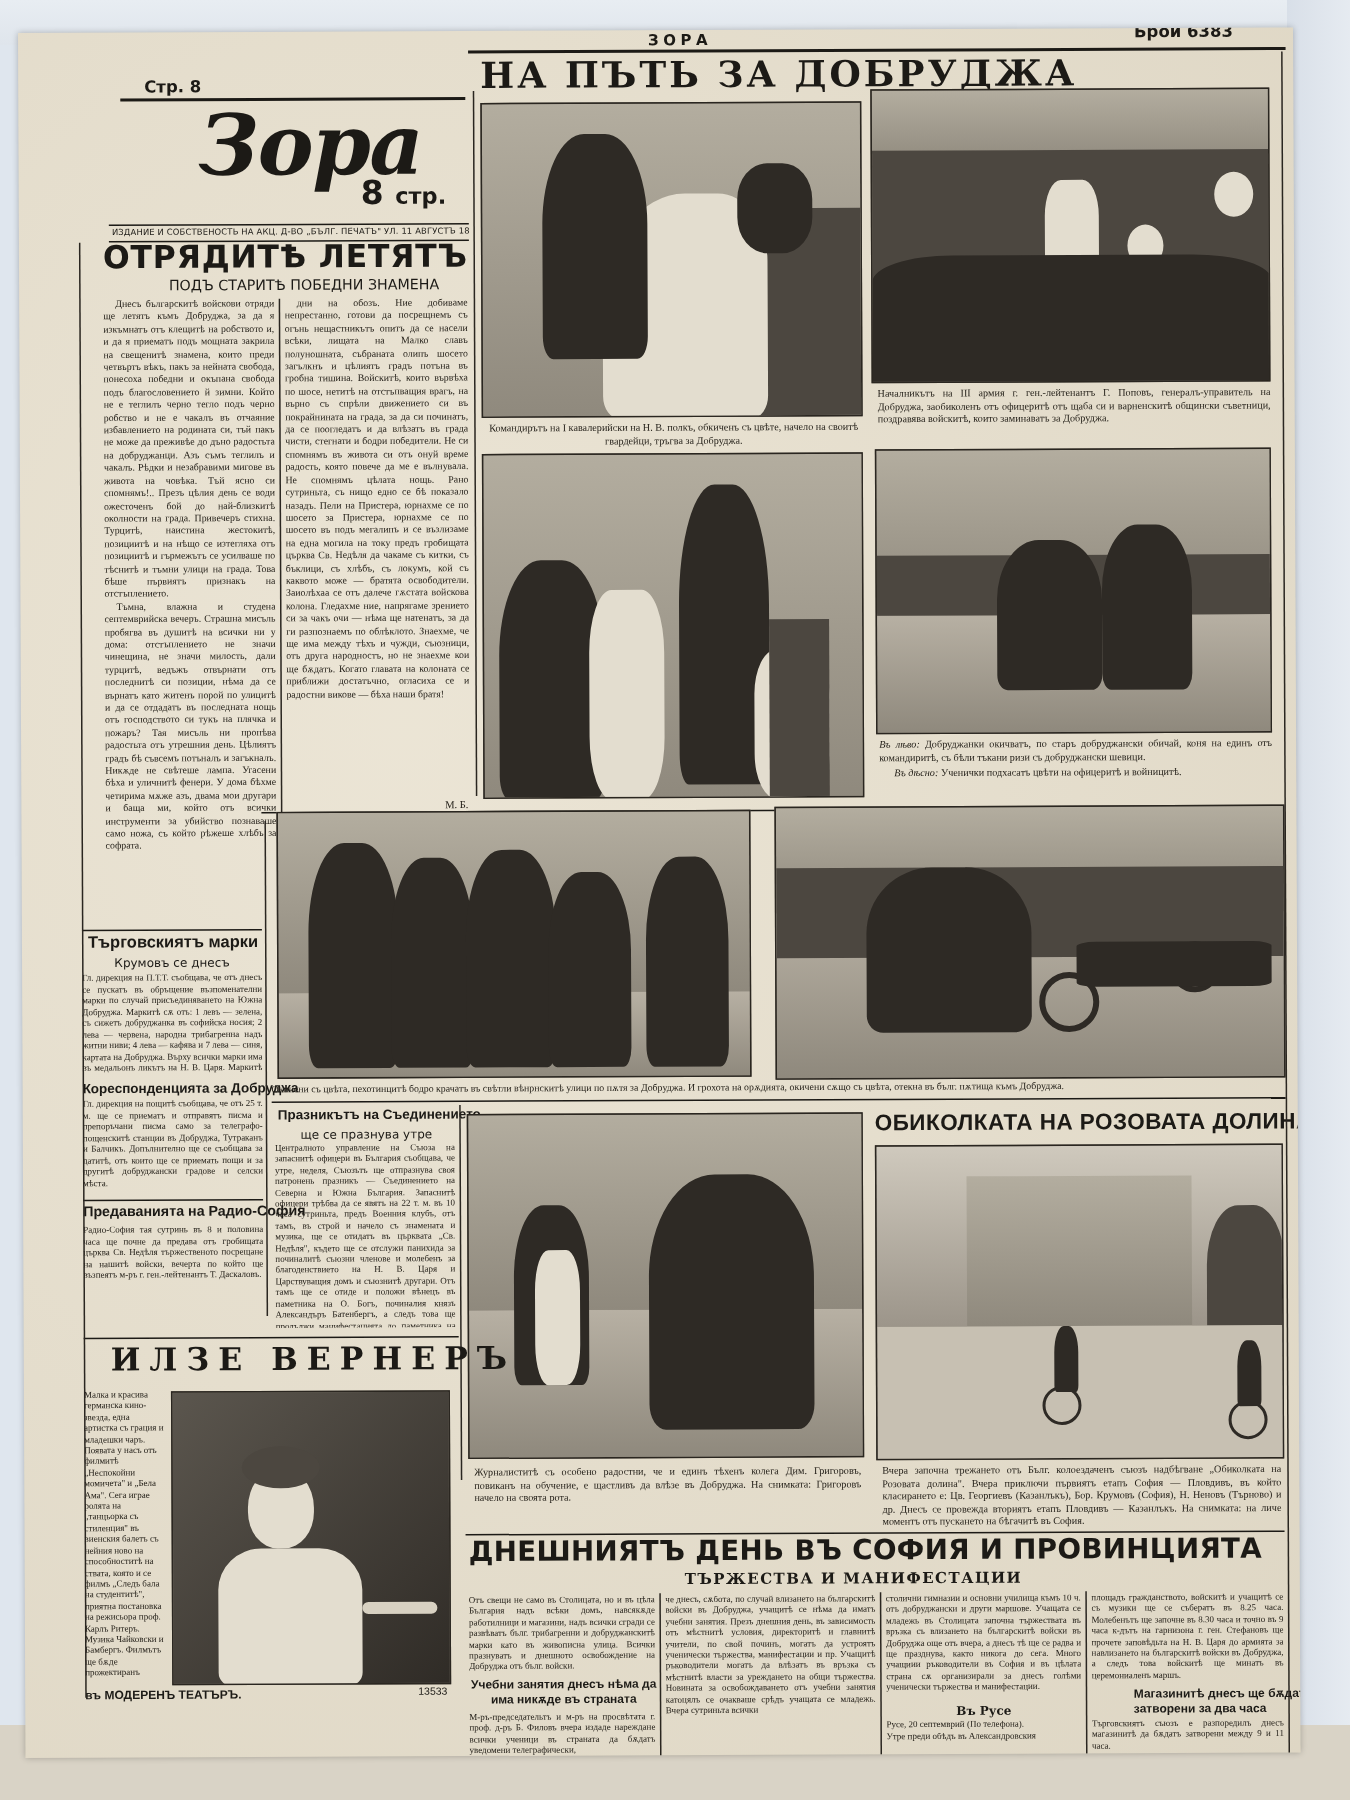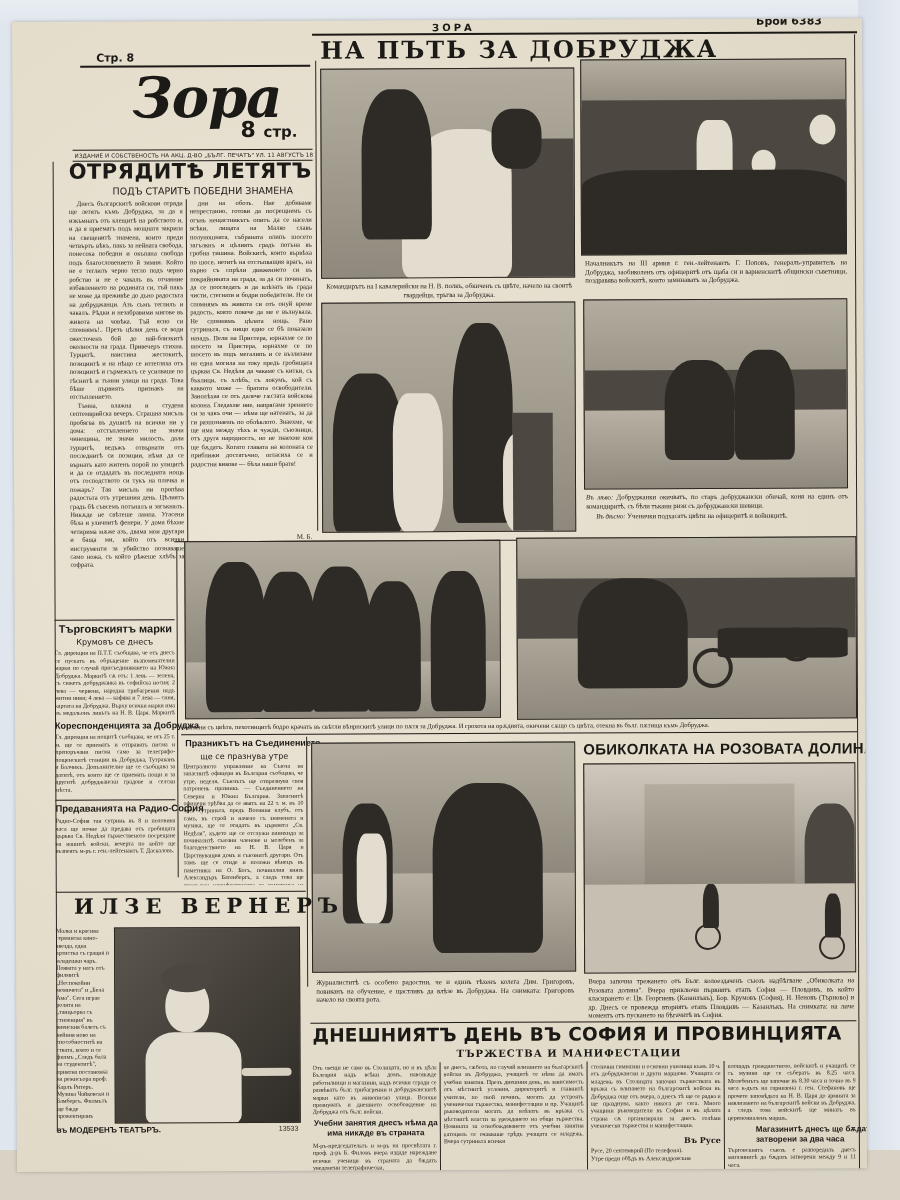--- a/index.html
+++ b/index.html
@@ -257,21 +257,21 @@
 
   <div class="abs text" style="left:296px; top:1044px; width:124px; height:52px; font-size:6px; line-height:7.4px;">Отъ свещи не само въ Столицата, но и въ цѣла България надъ всѣки домъ, навсякѫде работилници и магазини, надъ всички сгради се развѣватъ бълг. трибагренни и добруджанскитѣ марки като въ живописна улица. Всички празнуватъ и днешното освобождение на Добруджа отъ бълг. войски.</div>
   <div class="abs cond-head" style="left:296px; top:1098px; width:126px; font-size:8px; white-space:normal; text-align:center; line-height:10px;">Учебни занятия днесъ нѣма да има никѫде въ страната</div>
   <div class="abs text" style="left:296px; top:1122px; width:124px; height:30px; font-size:6px; line-height:7.4px;">М-ръ-председательтъ и м-ръ на просвѣтата г. проф. д-ръ Б. Филовъ вчера издаде нареждане всички ученици въ страната да бѫдатъ уведомени телеграфически,</div>
   <div class="vrule" style="left:423px; top:1042px; height:110px;"></div>
 
   <div class="abs text" style="left:427px; top:1044px; width:140px; height:110px; font-size:6px; line-height:7.4px;">че днесъ, сѫбота, по случай влизането на българскитѣ войски въ Добруджа, учащитѣ се нѣма да иматъ учебни занятия. Презъ днешния день, въ зависимость отъ мѣстнитѣ условия, директоритѣ и главнитѣ учители, по свой починъ, могатъ да устроятъ ученически тържества, манифестации и пр. Учащитѣ ръководители могатъ да влѣзатъ въ връзка съ мѣстнитѣ власти за уреждането на общи тържества. Новината за освобождаването отъ учебни занятия катоцялъ се очакваше срѣдъ учащата се младежь. Вчера сутриньта всички</div>
   <div class="vrule" style="left:570px; top:1042px; height:110px;"></div>
 
   <div class="abs text" style="left:574px; top:1044px; width:130px; height:70px; font-size:6px; line-height:7.4px;">столични гимназии и основни училища къмъ 10 ч. отъ добруджански и други маршове. Учащата се младежь въ Столицата започна тържествата въ връзка съ влизането на българскитѣ войски въ Добруджа още отъ вчера, а днесъ тѣ ще се радва и ще празднува, както никога до сега. Много учащиии ръководители въ София и въ цѣлата страна сѫ организирали за днесъ голѣми ученически тържества и манифестации.</div>
-  <div class="abs" style="left:574px; top:1116px; width:130px; text-align:right; font-family:'DejaVu Serif',serif; font-weight:bold; font-size:8px;">Въ Русе</div>
+  <div class="abs" style="left:574px; top:1116px; width:130px; text-align:center; font-family:'DejaVu Serif',serif; font-weight:bold; font-size:8px;">Въ Русе</div>
   <div class="abs text" style="left:574px; top:1128px; width:130px; font-size:6px; line-height:7.4px;">Русе, 20 септемврий (По телефона).</div>
   <div class="abs text" style="left:574px; top:1136px; width:130px; font-size:6px; line-height:7.4px;">Утре преди обѣдъ въ Александровския</div>
   <div class="vrule" style="left:707px; top:1042px; height:110px;"></div>
 
   <div class="abs text" style="left:711px; top:1044px; width:128px; height:60px; font-size:6px; line-height:7.4px;">площадъ гражданството, войскитѣ и учащитѣ се съ музики ще се събератъ въ 8.25 часа. Молебенътъ ще започне въ 8.30 часа и точно въ 9 часа к-дътъ на гарнизона г. ген. Стефановъ ще прочете заповѣдьта на Н. В. Царя до армията за навлизането на българскитѣ войски въ Добруджа, а следъ това войскитѣ ще минатъ въ церемониаленъ маршъ.</div>
   <div class="abs cond-head" style="left:739px; top:1106px; width:128px; font-size:8px; white-space:normal; text-align:left; line-height:10px;">Магазинитѣ днесъ ще бѫдатъ затворени за два часа</div>
   <div class="abs text" style="left:711px; top:1128px; width:128px; height:24px; font-size:6px; line-height:7.4px;">Търговскиятъ съюзъ е разпоредилъ днесъ магазинитѣ да бѫдатъ затворени между 9 и 11 часа.</div>
 
   <div class="vrule" style="left:40px; top:140px; height:970px;"></div>
   <div class="vrule" style="left:842px; top:16px; height:1140px;"></div>

